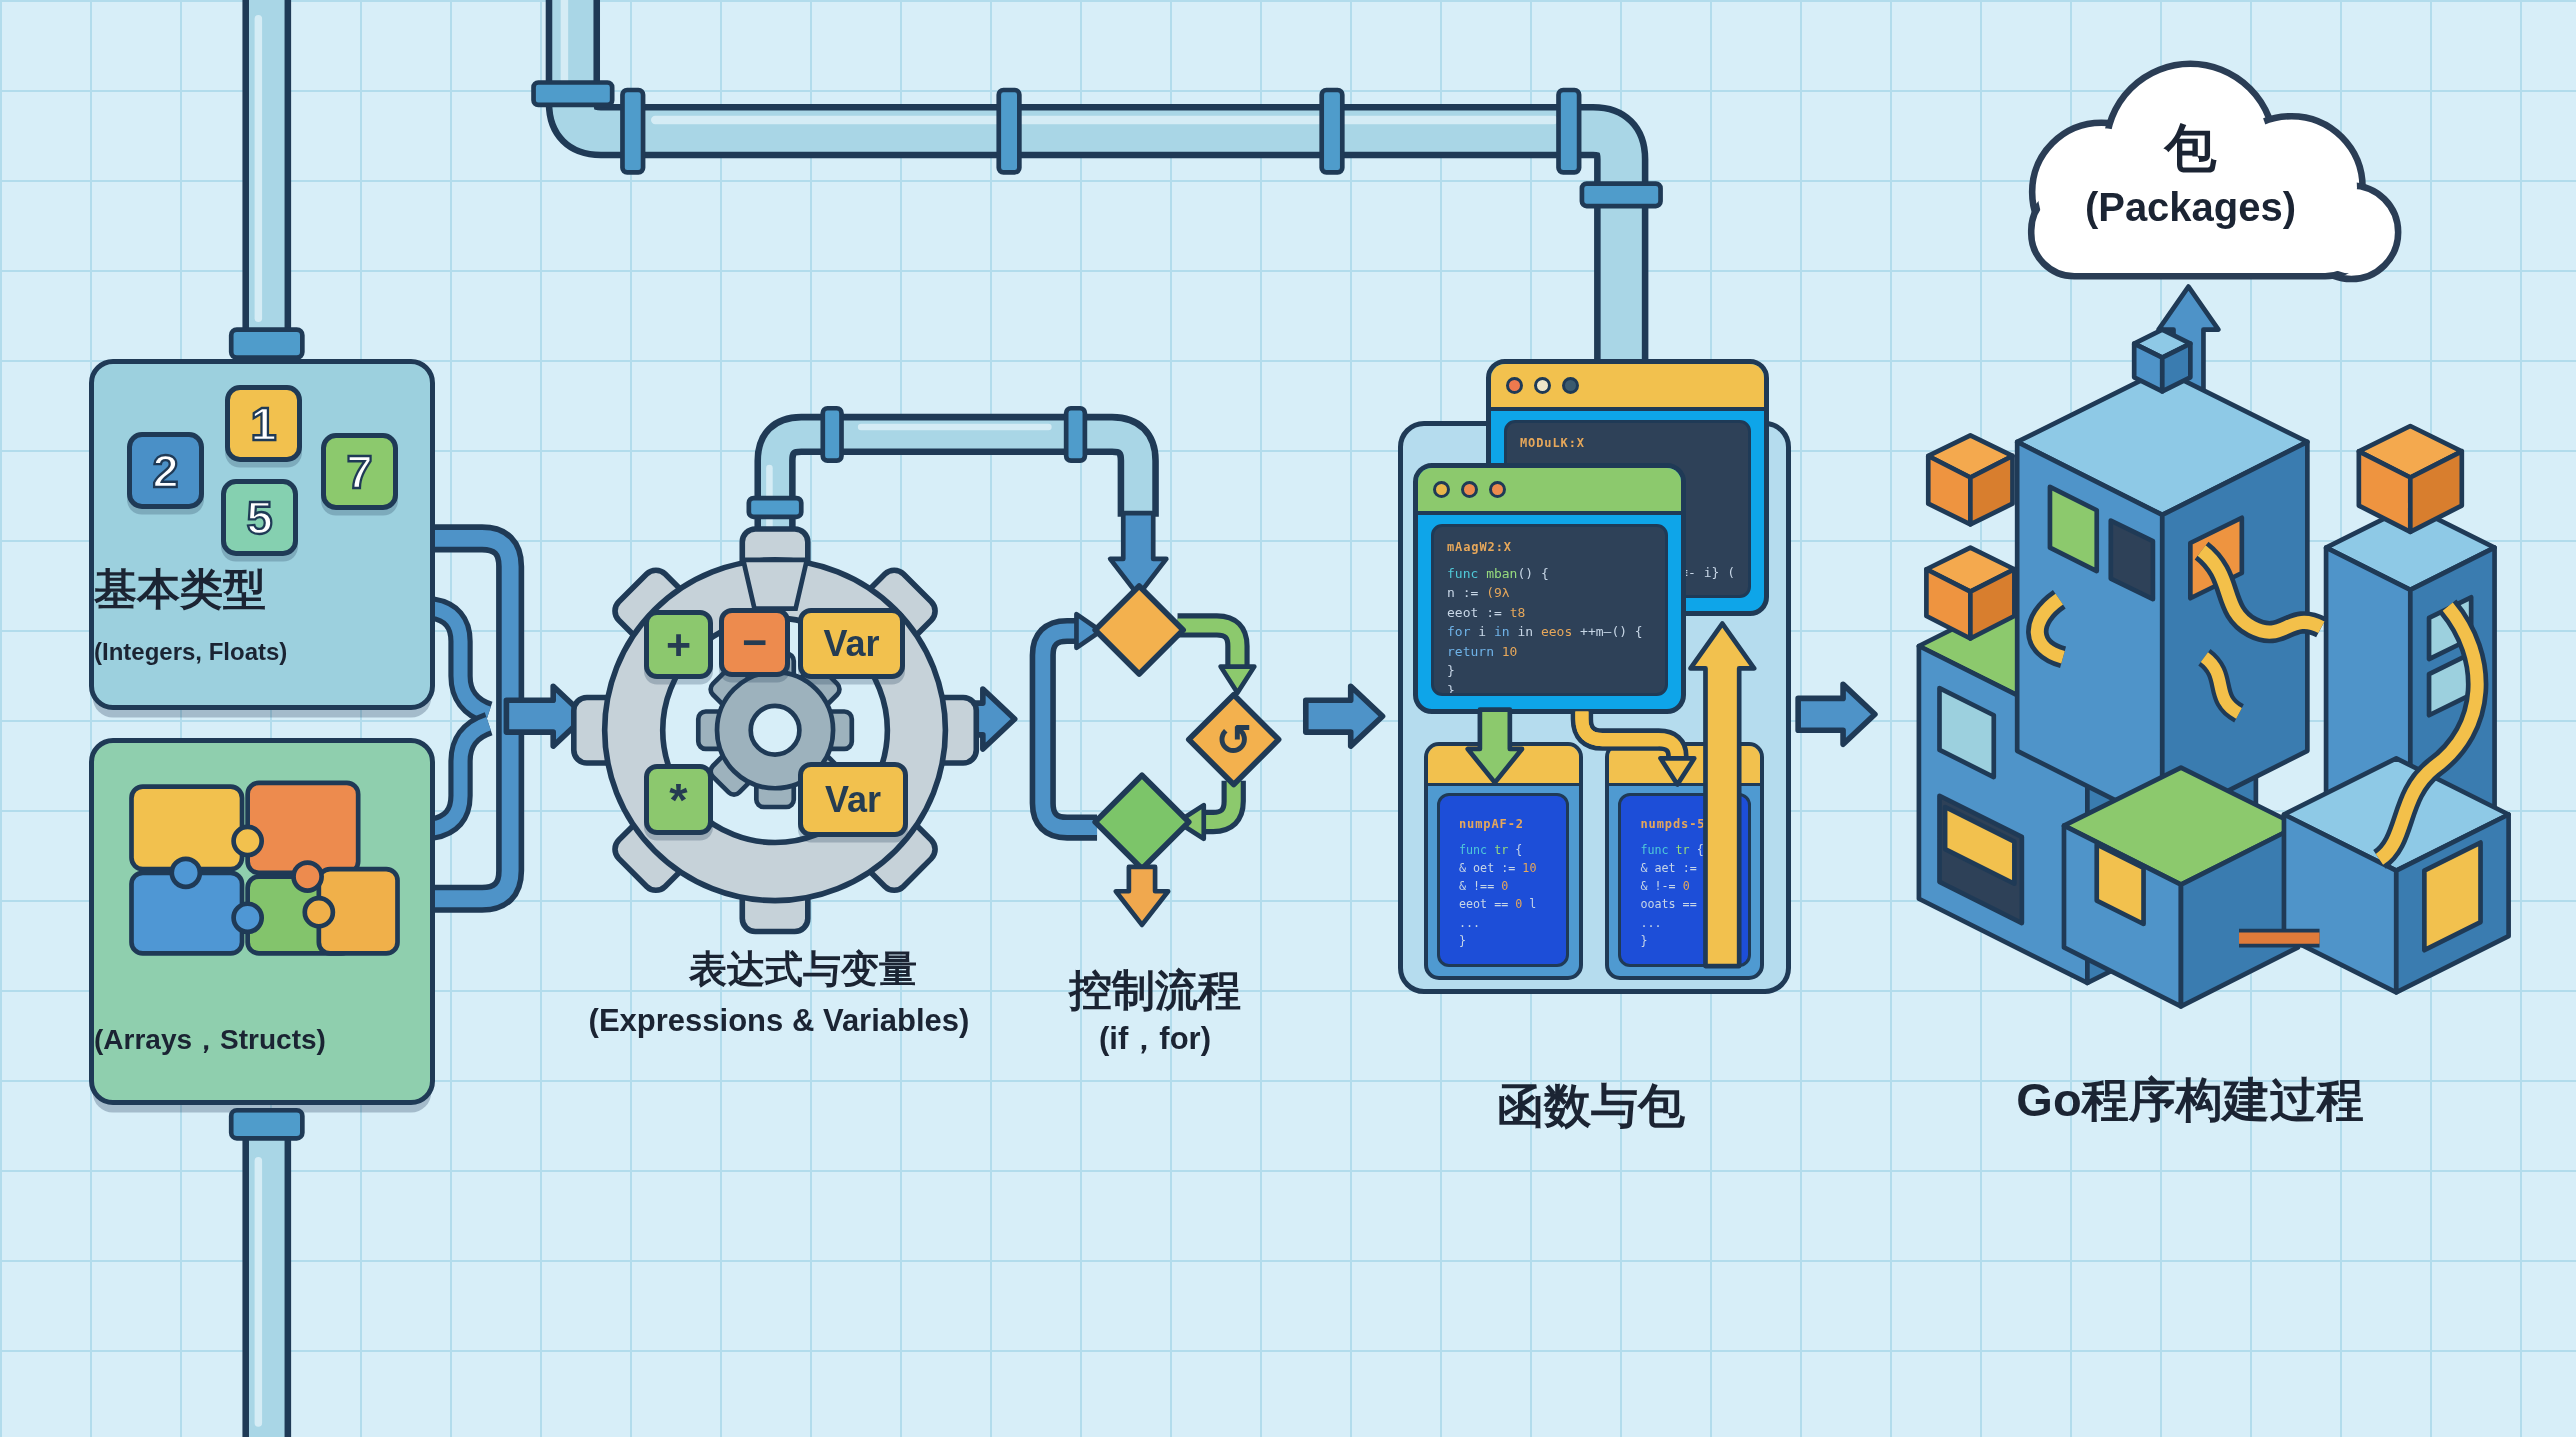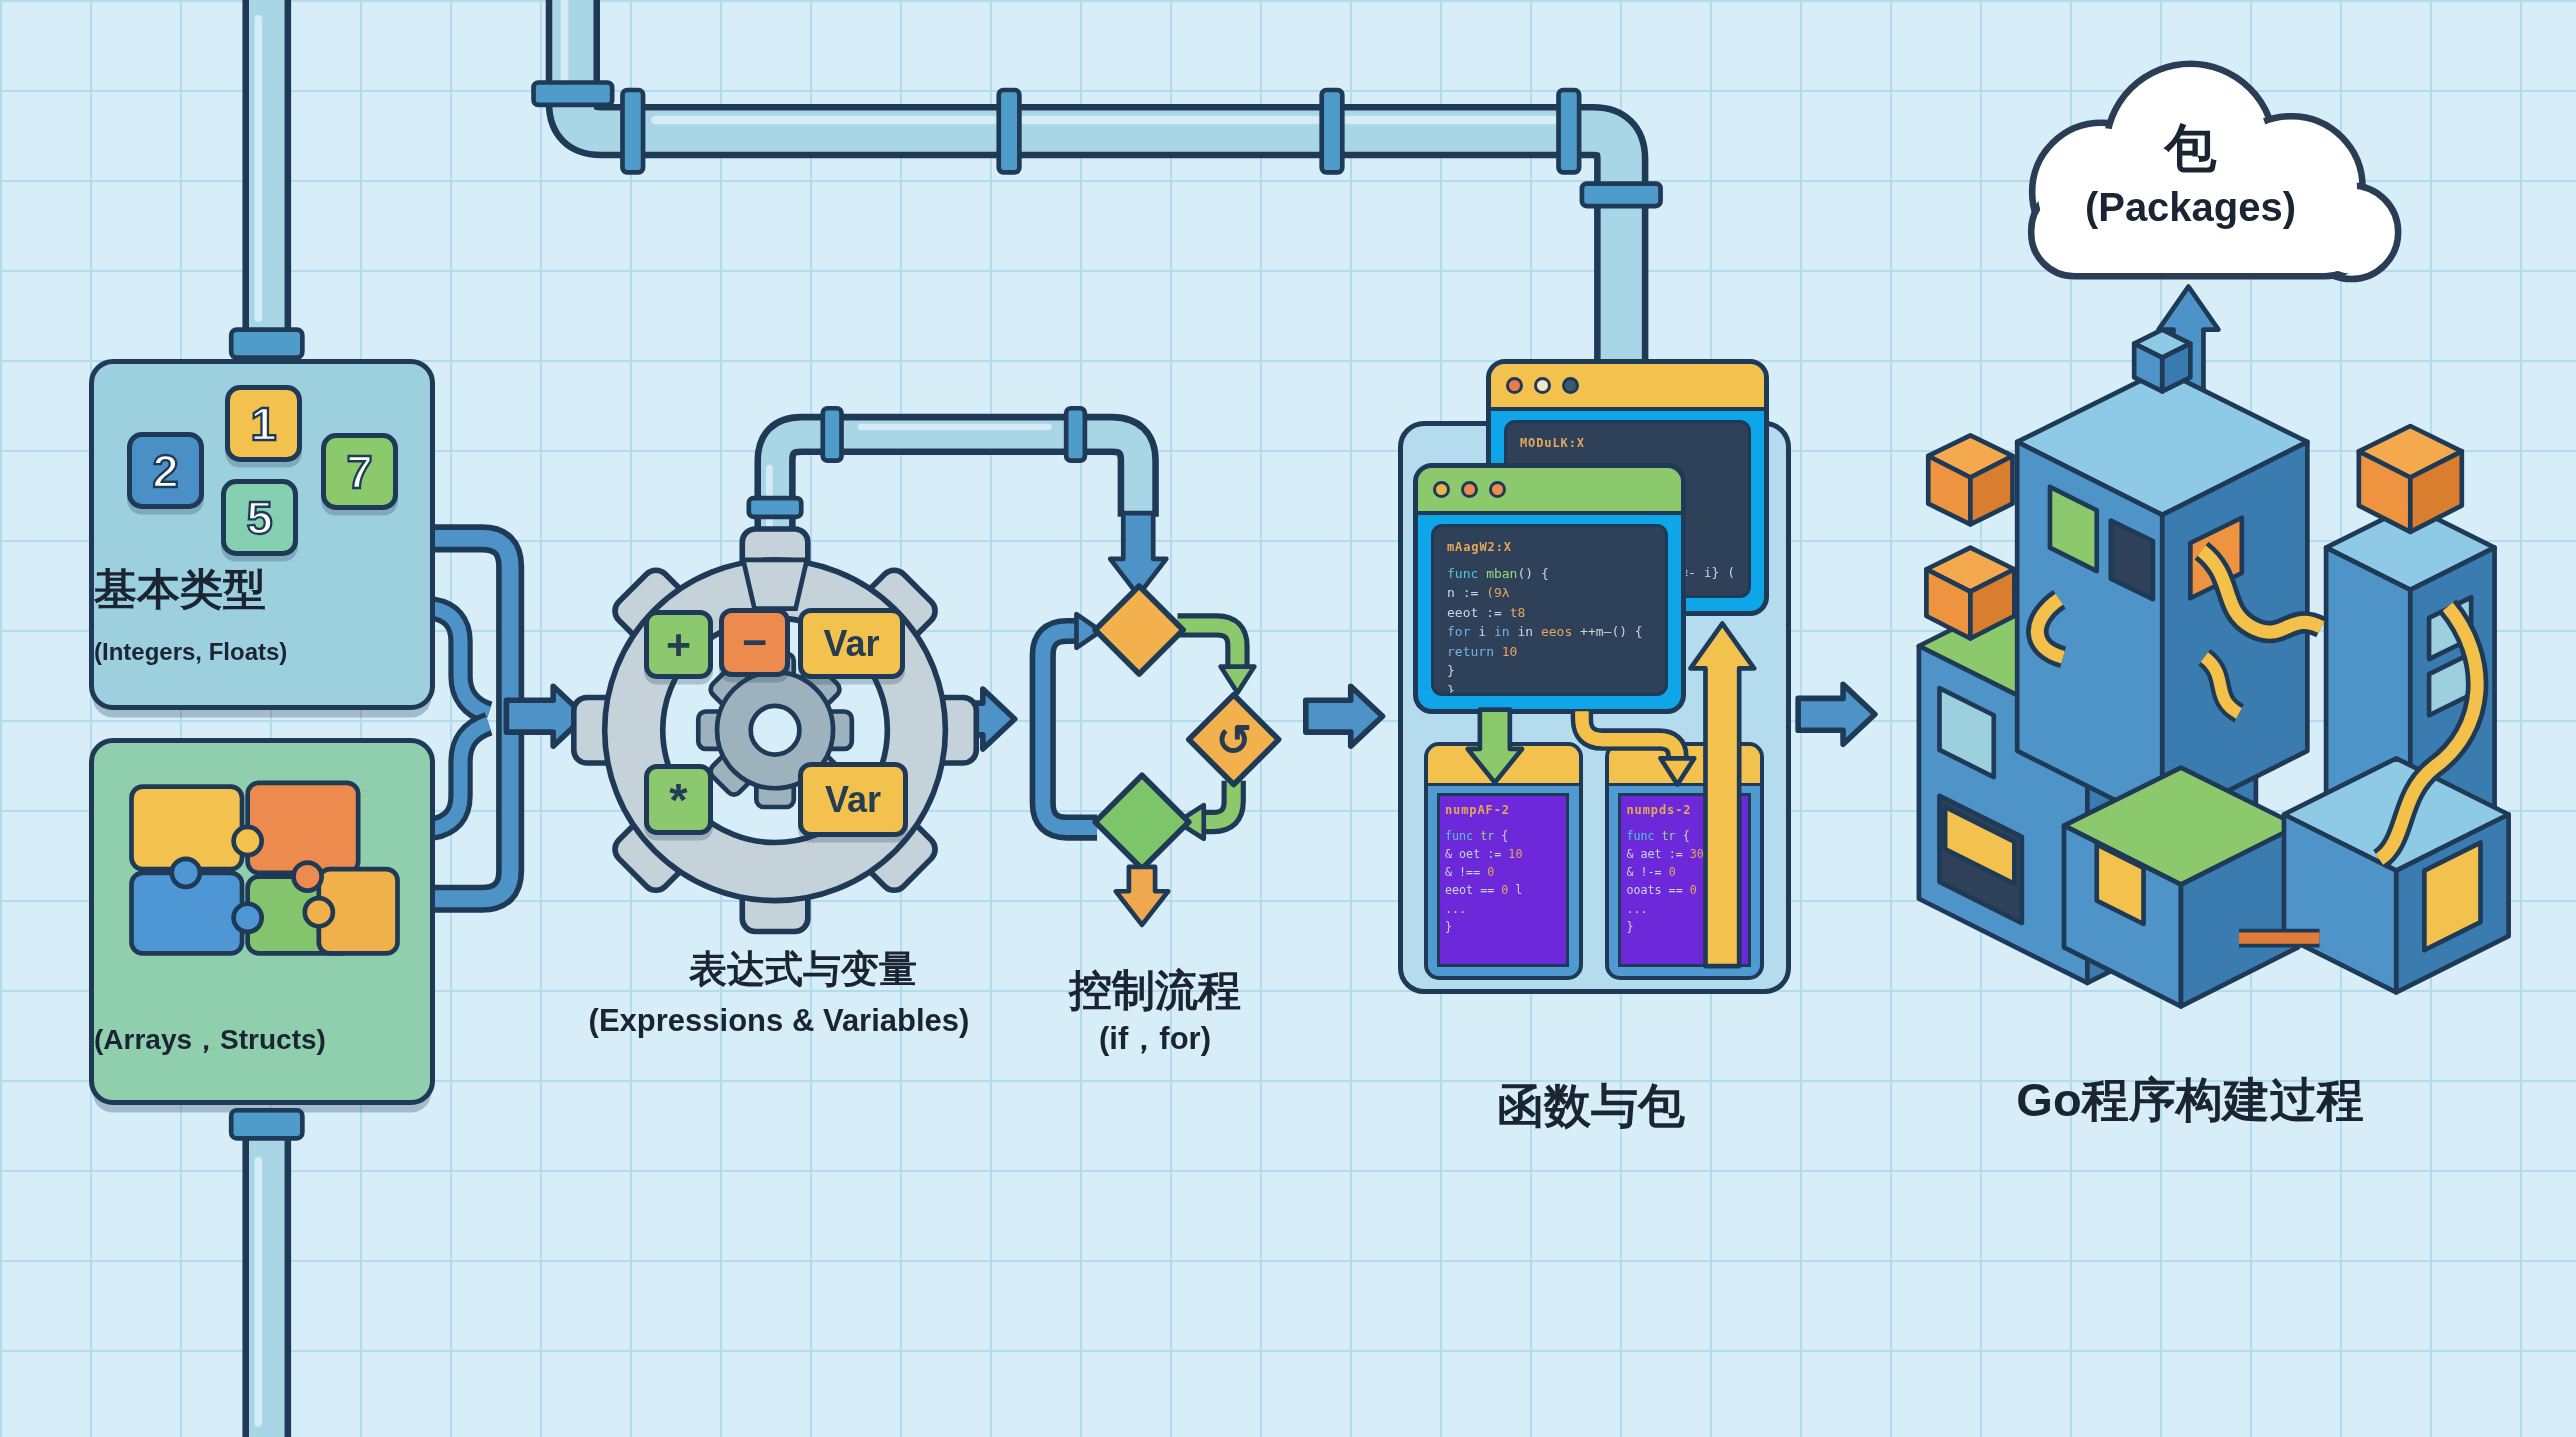--- a/index.html
+++ b/index.html
@@ -32,22 +32,22 @@
   .hd-yellow{background:#f2c14e}.hd-green{background:#8cc96d}
   .dot{width:17px;height:17px;border:3.7px solid #1f3a56;border-radius:50%;box-sizing:border-box}
   .code-panel{position:absolute;left:13px;right:13px;top:56px;bottom:13px;background:#2e4158;border:3.7px solid #1f3a56;
         border-radius:11.2px;padding:11.2px 13px;box-sizing:border-box;overflow:hidden;
         font-family:"DejaVu Sans Mono",monospace;font-size:13px;line-height:1.5;color:#c7d6e6}
   .fname{color:#e6a75a;font-size:12px;letter-spacing:0.9px;margin-bottom:7.5px;font-weight:bold}
   .tk-kw{color:#4fc9d8}.tk-fn{color:#96da7d}.tk-k2{color:#6fb3e8}.tk-nm{color:#e6a75a}.tk-pl{color:#c7d6e6}.tk-op{color:#c7d6e6}
   .container-box{position:absolute;box-sizing:border-box;background:#b5dcee;border:5.6px solid #1f3a56;border-radius:26px}
   .sm-window{position:absolute;box-sizing:border-box;border:4.7px solid #1f3a56;border-radius:15px;overflow:hidden;background:#4f9ad1}
   .sm-header{height:37px;background:#f2c14e;border-bottom:3.7px solid #1f3a56}
-  .sm-panel{position:absolute;left:9.4px;right:9.4px;top:47px;bottom:9.4px;background:#6d28d9;border:3.7px solid #1f3a56;border-radius:0;
-        padding:5px;box-sizing:border-box;font-family:"DejaVu Sans Mono",monospace;font-size:11.7px;line-height:1.55;color:#c7d6e6;overflow:hidden}
+  .sm-panel{position:absolute;left:9.4px;right:9.4px;top:47px;bottom:9.4px;background:#1d4ed8;border:3.7px solid #1f3a56;border-radius:12px;
+        padding:19px;box-sizing:border-box;font-family:"DejaVu Sans Mono",monospace;font-size:11.7px;line-height:1.55;color:#c7d6e6;overflow:hidden}
   
   .stage-label{position:absolute;text-align:center;font-weight:bold;color:#1b2433}
   .stage-sub{position:absolute;text-align:center;font-weight:bold;color:#1b2433}
   .cloud-text{position:absolute;text-align:center;color:#1b2433}
   .frag{position:absolute;right:13px;top:140px;color:#c7d6e6}
 </style>
 </head>
 <body>
 
 <svg width="2576" height="1438" viewBox="0 0 2752 1536">
@@ -293,21 +293,21 @@
           <div class="code-line"><span class="tk-pl">  &amp; !== </span><span class="tk-nm">0</span></div>
           <div class="code-line"><span class="tk-pl">  eeot == </span><span class="tk-nm">0</span><span class="tk-pl"> l</span></div>
           <div class="code-line"><span class="tk-pl">  ...</span></div>
           <div class="code-line"><span class="tk-pl">}</span></div>
         </div>
     </div>
   </div>
   <div class="sm-window" style="left:202px;top:316px;width:159px;height:238px">
     <div class="sm-header"></div>
     <div class="sm-panel">
-      <div class="fname">numpds-2</div>
+      <div class="fname">numpds-5</div>
       <div>
           <div class="code-line"><span class="tk-kw">func </span><span class="tk-fn">tr </span><span class="tk-pl">{</span></div>
           <div class="code-line"><span class="tk-pl">  &amp; aet </span><span class="tk-op">:= </span><span class="tk-nm">30</span></div>
           <div class="code-line"><span class="tk-pl">  &amp; !-= </span><span class="tk-nm">0</span></div>
           <div class="code-line"><span class="tk-pl">  ooats == </span><span class="tk-nm">0</span><span class="tk-pl"> l</span></div>
           <div class="code-line"><span class="tk-pl">  ...</span></div>
           <div class="code-line"><span class="tk-pl">}</span></div>
         </div>
     </div>
   </div>

